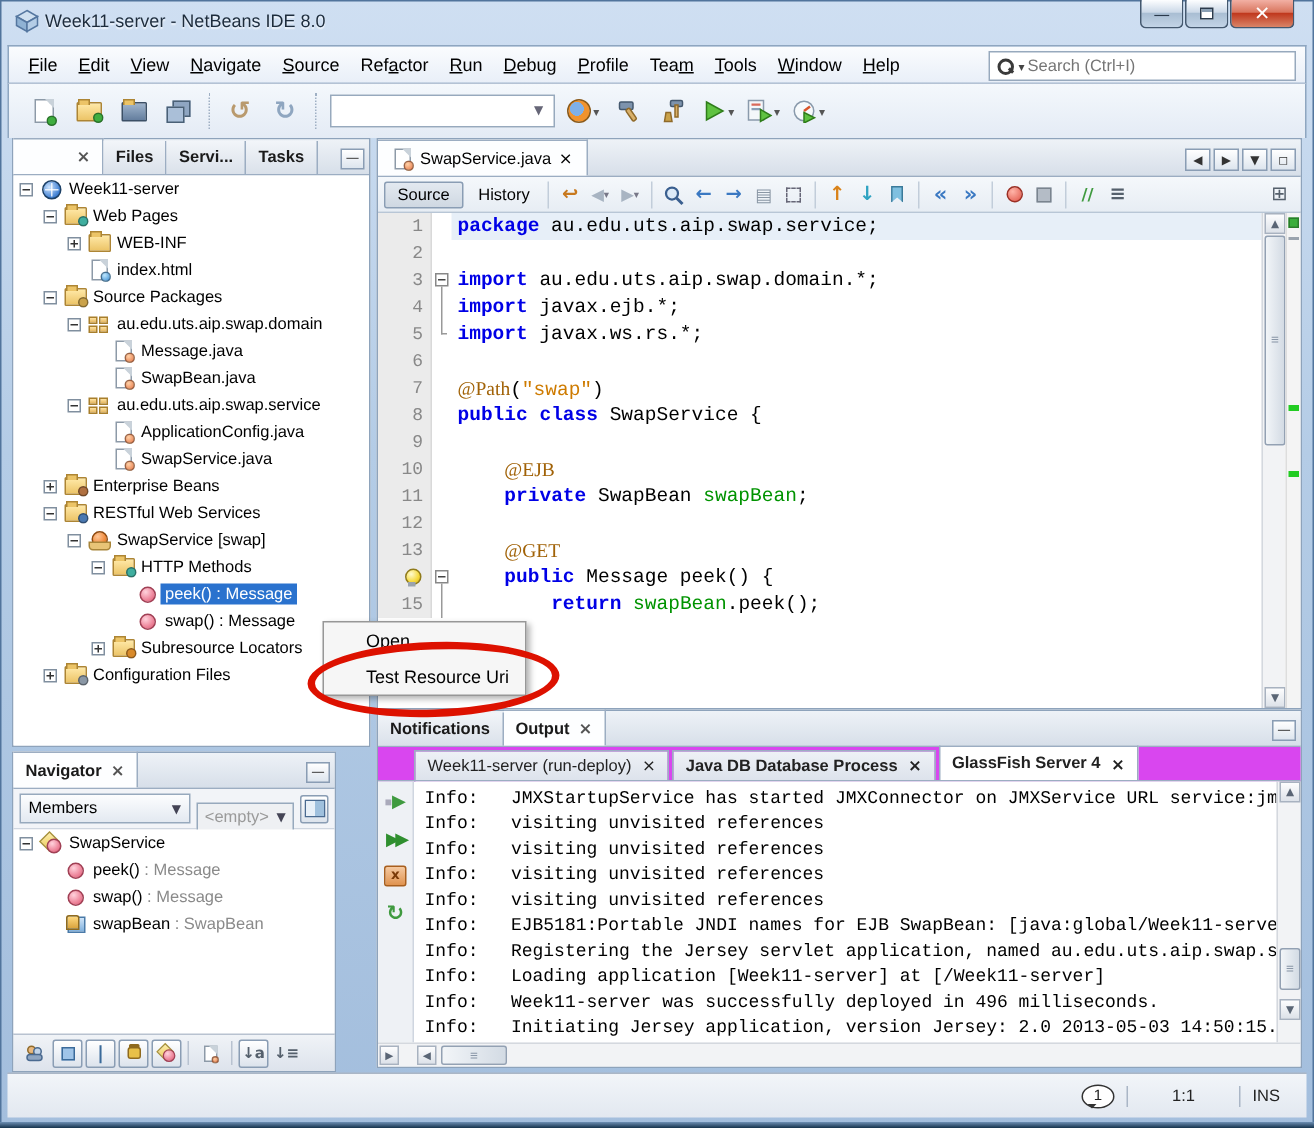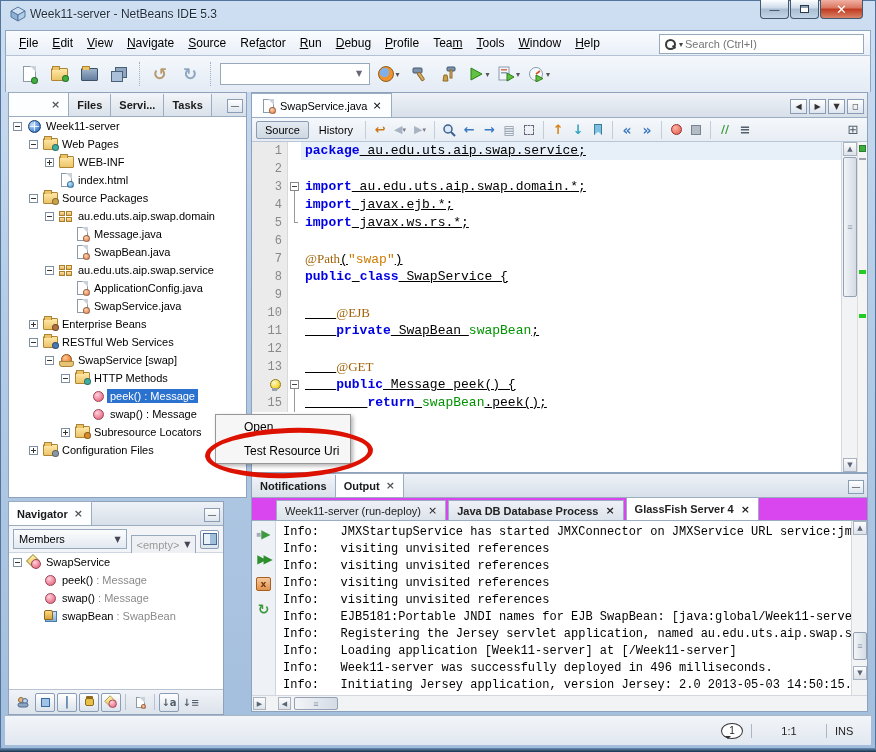--- a/index.html
+++ b/index.html
@@ -106,21 +106,21 @@
   .codewrap { position:absolute; left:0; right:26px; top:49px; bottom:0; background:#fff; overflow:hidden; }
   .cline { display:flex; height:18px; font-family:"Liberation Mono", monospace; font-size:13px; line-height:18px; }
   .cnum { flex:0 0 36px; background:#ebebeb; border-right:1px solid #d9d9d9; color:#888; text-align:right; padding-right:5px; font-size:12px; display:flex; align-items:center; justify-content:flex-end; }
   .cfold { flex:0 0 13px; background:#fff; position:relative; }
   .ccode { flex:1; white-space:pre; padding-left:4px; position:relative; }
   .cline.hl .ccode { background:#e7eff8; }
   .tk-kw { color:#0000e6; font-weight:bold; }
   .tk-ann { color:#a16207;font-family:Liberation Serif, serif; }
   .tk-str { color:#ce7b00; }
   .tk-fld { color:#009300; }
-  .tk-pl { color:#000;text-decoration:underline; }
+  .tk-pl { color:#000; }
   .foldbox { position:absolute; left:2px; top:4px; width:9px; height:9px; border:1px solid #888; background:#fff; }
   .foldbox::before { content:""; position:absolute; left:1px; right:1px; top:3px; height:1px; background:#444; }
   .foldline { position:absolute; left:6px; top:0; bottom:0; width:1px; background:#999; }
   .foldline.fromBox { top:13px; }
   .foldelbow { position:absolute; left:6px; top:0; height:9px; width:4px; border-left:1px solid #999; border-bottom:1px solid #999; }
   .bulb { width:11px; height:12px; position:relative; margin-right:2px; }
   .bulb::before { content:""; position:absolute; left:1px; top:0; width:9px; height:9px; border-radius:50%; background:radial-gradient(circle at 35% 30%, #fffbd0, #f5d93c 60%, #cfa81c); border:1px solid #8f7a1a; }
   .bulb::after { content:""; position:absolute; left:3px; bottom:0; width:5px; height:3px; background:#9aa3ad; }
 
   .vscroll { position:absolute; top:49px; right:10px; width:16px; bottom:0; background:#f2f3f5; border-left:1px solid #d4d8de; }
@@ -172,21 +172,21 @@
 <body>
 
 <div class="window">
 
   <div class="titlebar">
     <svg class="app-icon" viewBox="0 0 16 16">
       <polygon points="8,1 15,5 8,9 1,5" fill="#cfe0f0" stroke="#5577a0" stroke-width="1"></polygon>
       <polygon points="1,5 8,9 8,15 1,11" fill="#8fb2d4" stroke="#5577a0" stroke-width="1"></polygon>
       <polygon points="15,5 8,9 8,15 15,11" fill="#b4cde6" stroke="#5577a0" stroke-width="1"></polygon>
     </svg>
-    <span class="title-text">Week11-server - NetBeans IDE 5.3</span>
+    <span class="title-text">Week11-server - NetBeans IDE 8.0</span>
     <div class="winbtns">
       <div class="winbtn">
           <span class="glyph">—</span>
         </div>
       <div class="winbtn">
           <span class="restore-glyph"></span>
         </div>
       <div class="winbtn close">
           <span class="glyph">✕</span>
         </div>

